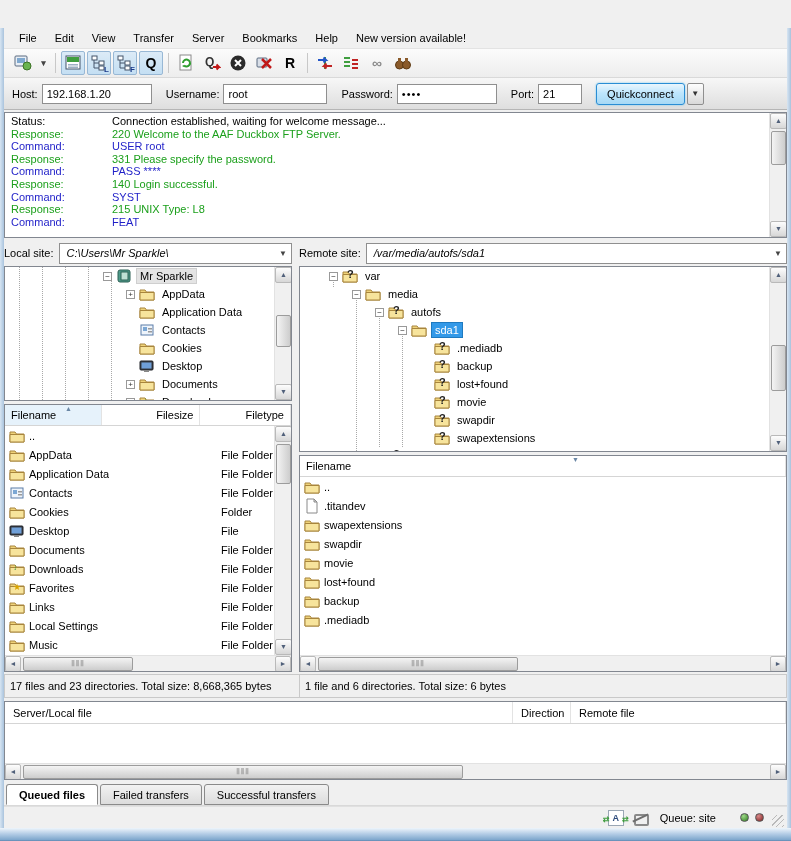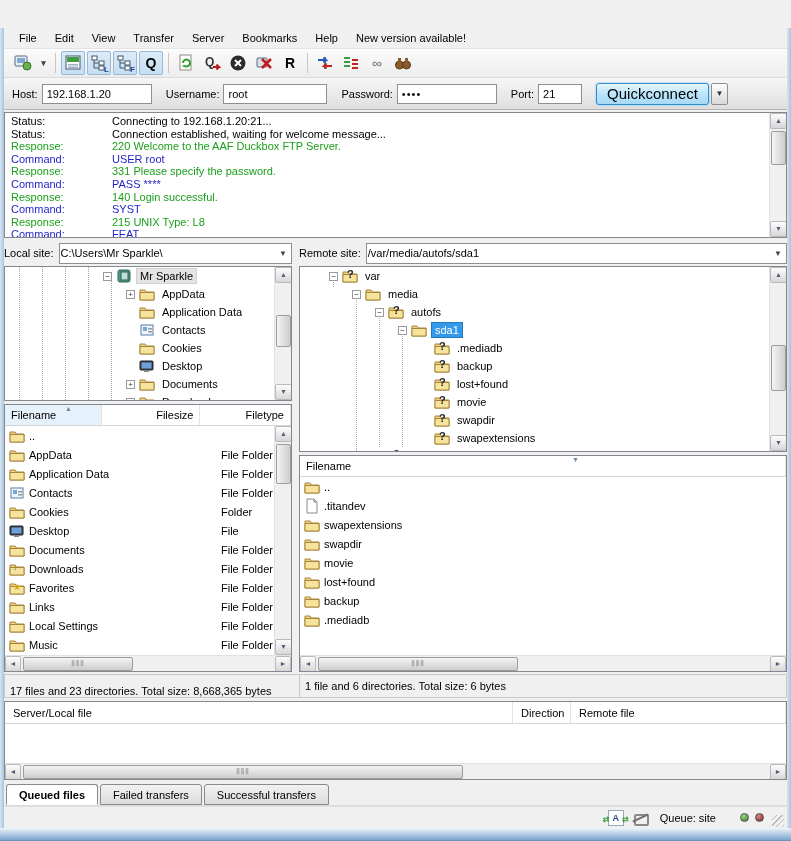--- a/index.html
+++ b/index.html
@@ -50,21 +50,21 @@
 
   
   .quickbar { position:absolute; left:4px; top:78px; width:783px; height:32px;
     background:linear-gradient(#f7f7f7,#dedede); border-bottom:1px solid #b5b5b5;
     display:flex; align-items:center; padding-left:8px; }
   .qc-label { margin-right:4px; }
   .qc-input { height:20px; border:1px solid #8f8f8f; background:#fff; font-family:"Liberation Sans",sans-serif;
     font-size:11px; padding:2px 4px; margin-right:14px; }
   .qc-host { width:110px; } .qc-user { width:104px; } .qc-pass { width:100px; letter-spacing:1px; } .qc-port { width:44px; }
   .qc-btn { height:22px; padding:0 10px; border:1px solid #2a8dd4; border-radius:3px;
-    background:linear-gradient(#eaf6fd,#bee6fd 45%,#a7d9f5); box-shadow:0 0 2px #66c4f0; font-size:15px; }
+    background:linear-gradient(#eaf6fd,#bee6fd 45%,#a7d9f5); box-shadow:0 0 2px #66c4f0; font-size:11px; }
   .qc-drop { width:17px; height:22px; margin-left:2px; border:1px solid #8f8f8f; border-radius:2px;
     background:linear-gradient(#fdfdfd,#d9d9d9); display:flex; align-items:center; justify-content:center; font-size:8px; color:#333; }
 
   
   .logpanel { position:absolute; left:4px; top:112px; width:783px; height:126px; background:#fff;
     border:1px solid #828790; overflow:hidden; }
   .log-lines { position:absolute; left:0; top:2px; right:17px; }
   .log-line { height:12.6px; line-height:12.6px; white-space:nowrap; }
   .log-label { display:inline-block; width:107px; padding-left:6px; }
 
@@ -79,21 +79,21 @@
   .hsb-btn { position:absolute; top:0; width:16px; height:16px; background:linear-gradient(#fdfdfd,#d7d7d7);
     border:1px solid #b9b9b9; border-radius:2px; color:#50607a; font-size:7px; text-align:center; line-height:14px; }
   .hsb-l { left:0; } .hsb-r { right:0; }
   .hsb-thumb { position:absolute; top:1px; height:14px; background:linear-gradient(#f4f4f4,#cdcdcd);
     border:1px solid #9c9c9c; border-radius:2px; color:#8a8a8a; font-size:8px; text-align:center; line-height:12px; letter-spacing:1px; }
 
   
   .siterow { position:absolute; top:241px; height:24px; display:flex; align-items:center; }
   .siterow .lbl { margin-right:5px; }
   .sitecombo { flex:1; height:21px; border:1px solid #8f8f8f; background:#fff; display:flex; align-items:center; position:relative; }
-  .sitecombo .path { padding-left:1px; flex:1; white-space:nowrap; overflow:hidden; }
+  .sitecombo .path { padding-left:7px; flex:1; white-space:nowrap; overflow:hidden;font-style:italic; }
   .sitecombo .drop { width:16px; height:100%; display:flex; align-items:center; justify-content:center;
     font-size:8px; color:#444; }
   .local-siterow { left:4px; width:288px; }
   .remote-siterow { left:299px; width:488px; }
 
   .treepanel { position:absolute; background:#fff; border:1px solid #828790; overflow:hidden; }
   .local-tree { left:4px; top:266px; width:288px; height:135px; }
   .remote-tree { left:299px; top:266px; width:488px; height:186px; }
   .tree-row { height:18px; display:flex; align-items:center; white-space:nowrap; position:relative; }
   .expander { width:9px; height:9px; border:1px solid #999; background:#fff; font-size:8px; line-height:7px;
@@ -117,21 +117,21 @@
   .sortarrow { position:absolute; top:0; font-size:7px; color:#6a87a5; line-height:7px; }
   .list-rows { position:absolute; left:0; right:17px; top:21px; bottom:16px; overflow:hidden; }
   .list-rows.noscroll { right:0; }
   .list-row { height:19px; display:flex; align-items:center; white-space:nowrap; }
   .cell-name { display:flex; align-items:center; padding-left:4px; overflow:hidden; }
   .cell-size { text-align:right; padding-right:8px; }
   .cell-type { padding-left:6px; }
 
   .statusstrip { position:absolute; top:674px; height:24px; background:#f0f0f0; border:1px solid #c9c9c9;
     display:flex; align-items:center; padding-left:5px; }
-  .local-status { left:4px; width:332px;align-items:flex-end; } .remote-status { left:299px; width:488px; }
+  .local-status { left:4px; width:332px; } .remote-status { left:299px; width:488px; }
 
   
   .queuepanel { position:absolute; left:4px; top:701px; width:783px; height:79px; background:#fff;
     border:1px solid #828790; overflow:hidden; }
   .q-header { height:22px; border-bottom:1px solid #d5d5d5; display:flex; }
   .q-h { border-right:1px solid #e3e3e3; display:flex; align-items:center; padding:0 8px; }
 
   .tabsrow { position:absolute; left:4px; top:782px; width:783px; height:24px; background:#f0f0f0;
     display:flex; align-items:flex-start; padding-top:2px; border-bottom:1px solid #d9d9d9; }
   .tab { height:21px; padding:0 12px; display:flex; align-items:center; border:1px solid #8a8a8a;
@@ -316,21 +316,20 @@
     <span class="qc-label">Port:</span>
     <input class="qc-input qc-port" value="21" style="">
     <button class="qc-btn">Quickconnect</button>
     <div class="qc-drop">
         <span>▼</span>
       </div>
   </div>
 
   <div class="logpanel">
     <div class="log-lines" id="loglines">
-        <div class="log-line" style="color: rgb(0, 0, 0);"><div class="log-label">Status:</div><div style="display: inline;">Connecting to 192.168.1.20:21...</div></div>
         <div class="log-line" style="color: rgb(0, 0, 0);"><div class="log-label">Status:</div><div style="display: inline;">Connection established, waiting for welcome message...</div></div>
         <div class="log-line" style="color: rgb(28, 160, 28);"><div class="log-label">Response:</div><div style="display: inline;">220 Welcome to the AAF Duckbox FTP Server.</div></div>
         <div class="log-line" style="color: rgb(31, 31, 200);"><div class="log-label">Command:</div><div style="display: inline;">USER root</div></div>
         <div class="log-line" style="color: rgb(28, 160, 28);"><div class="log-label">Response:</div><div style="display: inline;">331 Please specify the password.</div></div>
         <div class="log-line" style="color: rgb(31, 31, 200);"><div class="log-label">Command:</div><div style="display: inline;">PASS ****</div></div>
         <div class="log-line" style="color: rgb(28, 160, 28);"><div class="log-label">Response:</div><div style="display: inline;">140 Login successful.</div></div>
         <div class="log-line" style="color: rgb(31, 31, 200);"><div class="log-label">Command:</div><div style="display: inline;">SYST</div></div>
         <div class="log-line" style="color: rgb(28, 160, 28);"><div class="log-label">Response:</div><div style="display: inline;">215 UNIX Type: L8</div></div>
         <div class="log-line" style="color: rgb(31, 31, 200);"><div class="log-label">Command:</div><div style="display: inline;">FEAT</div></div>
       </div>

